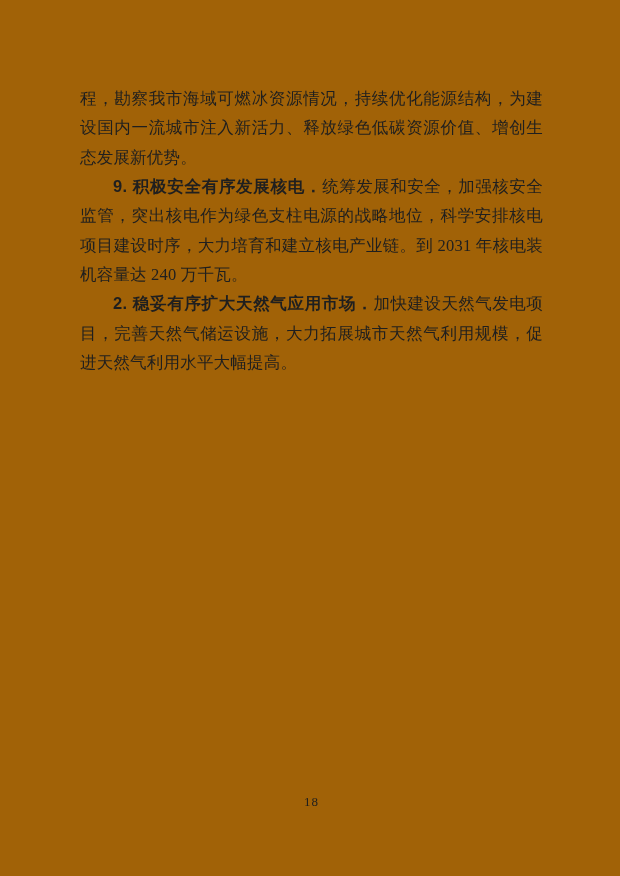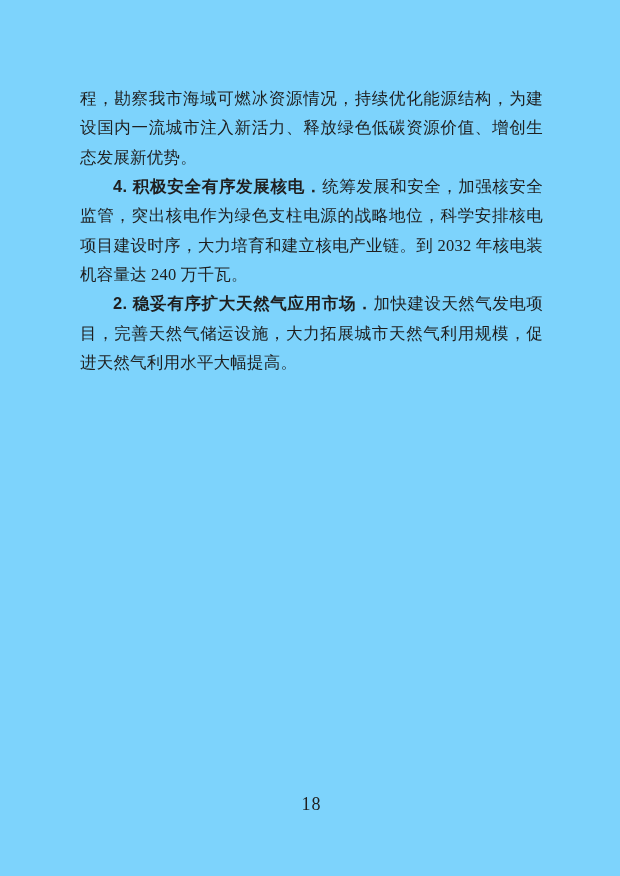--- a/index.html
+++ b/index.html
@@ -11,21 +11,21 @@
     height: 876px;
     position: relative;
     background: #ffffff;
     font-family: "Liberation Serif", "DejaVu Serif", serif;
     color: #1f1f1f;
     overflow: hidden;
   }
   .doc-page {
     position: absolute;
     inset: 0;
-    background: #7dd3fc;
+    background: #a16207;
     padding-left: 48px;
   }
   .doc-body {
     position: absolute;
     left: 80px;
     top: 84px;
     width: 463px;
     font-size: 16.5px;
     line-height: 29.35px;
     text-align: justify;
@@ -42,35 +42,35 @@
     font-weight: 700;
     font-family: "Liberation Sans", "DejaVu Sans", sans-serif;
     letter-spacing: 0.4px;
   }
   .page-number {
     position: absolute;
     left: 80px;
     top: 794px;
     width: 463px;
     text-align: center;
-    font-size: 18px;
+    font-size: 13px;
     letter-spacing: 1px;
     color: #1f1f1f;
   }
 </style>
 </head>
 <body>
 
 <div class="doc-page">
 
   <div class="doc-body">
 
     <p class="para"><span>程，勘察我市海域可燃冰资源情况，持续优化能源结构，为建设国内一流城市注入新活力、释放绿色低碳资源价值、增创生态发展新优势。</span></p>
 
-    <p class="para indent"><span class="lead">4. 积极安全有序发展核电．</span><span>统筹发展和安全，加强核安全监管，突出核电作为绿色支柱电源的战略地位，科学安排核电项目建设时序，大力培育和建立核电产业链。到 2032 年核电装机容量达 240 万千瓦。</span></p>
+    <p class="para indent"><span class="lead">9. 积极安全有序发展核电．</span><span>统筹发展和安全，加强核安全监管，突出核电作为绿色支柱电源的战略地位，科学安排核电项目建设时序，大力培育和建立核电产业链。到 2031 年核电装机容量达 240 万千瓦。</span></p>
 
 
 
     <p class="para indent"><span class="lead">2. 稳妥有序扩大天然气应用市场．</span><span>加快建设天然气发电项目，完善天然气储运设施，大力拓展城市天然气利用规模，促进天然气利用水平大幅提高。</span></p>
 
   </div>
 
   <div class="page-number">18</div>
 
 </div>

